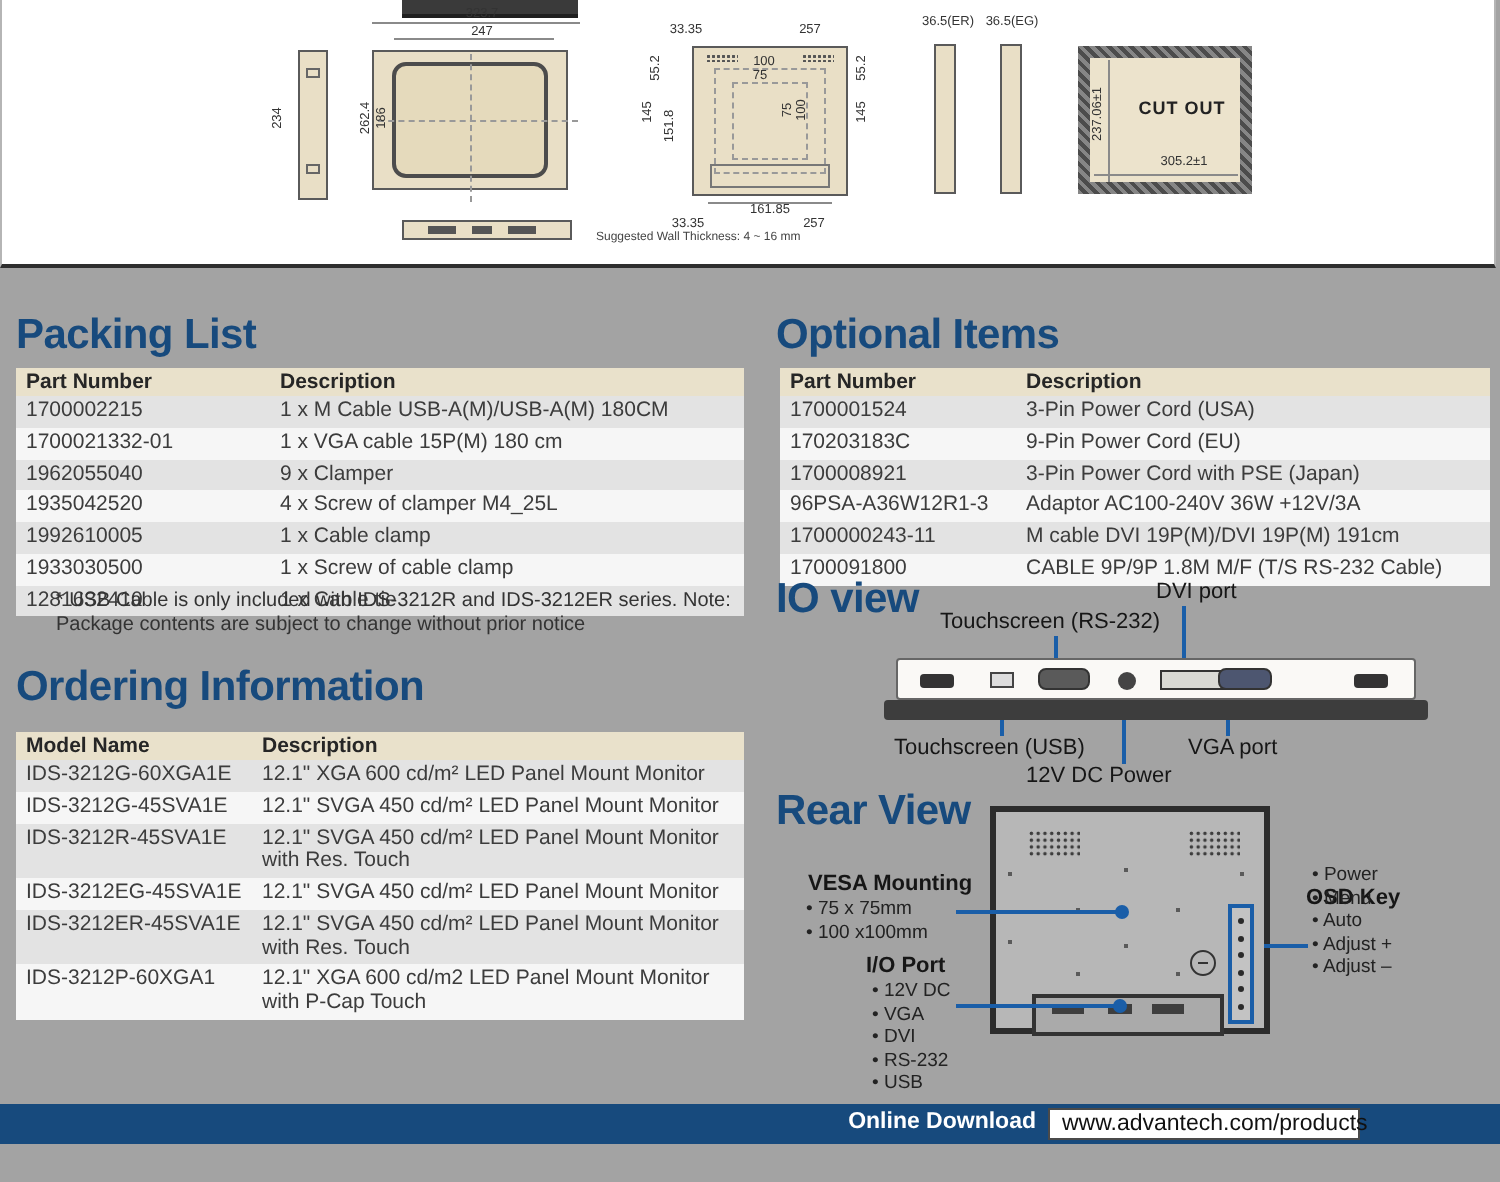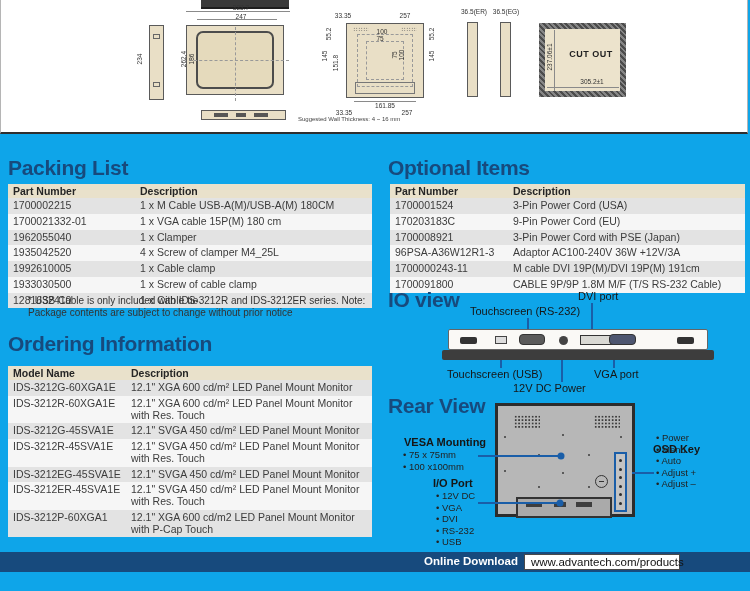--- a/index.html
+++ b/index.html
@@ -1,19 +1,19 @@
 <!DOCTYPE html>
 <html><head>
 <meta charset="utf-8">
 <style>
   * { box-sizing: border-box; margin: 0; padding: 0; }
   html,body { background:#fff; }
   .page {
     position: relative; width: 750px; height: 591px;
-    background: #0ea5e9; overflow: hidden;
+    background: #a3a3a3; overflow: hidden;
     font-family: "Liberation Sans", sans-serif; color:#333;
   }
   .abs { position:absolute; }
 
   
   .h1 { position:absolute; font-size:21px; font-weight:bold; color:#174a7d; letter-spacing:-0.3px; white-space:nowrap; }
 
   
   .draw-panel { position:absolute; left:0; top:0; width:748px; height:134px;
     border-left:1px solid #b5b5b5; border-right:1px solid #b5b5b5; border-bottom:2px solid #2e2e2e; background:#fff; }
@@ -138,21 +138,21 @@
       <tr>
           <td>1700002215</td>
           <td>1 x M Cable USB-A(M)/USB-A(M) 180CM</td>
         </tr>
       <tr>
           <td>1700021332-01</td>
           <td>1 x VGA cable 15P(M) 180 cm</td>
         </tr>
       <tr>
           <td>1962055040</td>
-          <td>1 x Clamper</td>
+          <td>9 x Clamper</td>
         </tr>
       <tr>
           <td>1935042520</td>
           <td>4 x Screw of clamper M4_25L</td>
         </tr>
       <tr>
           <td>1992610005</td>
           <td>1 x Cable clamp</td>
         </tr>
       <tr>
@@ -180,24 +180,20 @@
       <th>Model Name</th>
       <th>Description</th>
     </tr>
       </thead>
     <tbody>
       <tr>
           <td>IDS-3212G-60XGA1E</td>
           <td>12.1" XGA 600 cd/m² LED Panel Mount Monitor</td>
         </tr>
       <tr>
-          <td>IDS-3212R-60XGA1E</td>
-          <td>12.1" XGA 600 cd/m² LED Panel Mount Monitor with Res. Touch</td>
-        </tr>
-      <tr>
           <td>IDS-3212G-45SVA1E</td>
           <td>12.1" SVGA 450 cd/m² LED Panel Mount Monitor</td>
         </tr>
       <tr>
           <td>IDS-3212R-45SVA1E</td>
           <td>12.1" SVGA 450 cd/m² LED Panel Mount Monitor with Res. Touch</td>
         </tr>
       <tr>
           <td>IDS-3212EG-45SVA1E</td>
           <td>12.1" SVGA 450 cd/m² LED Panel Mount Monitor</td>

